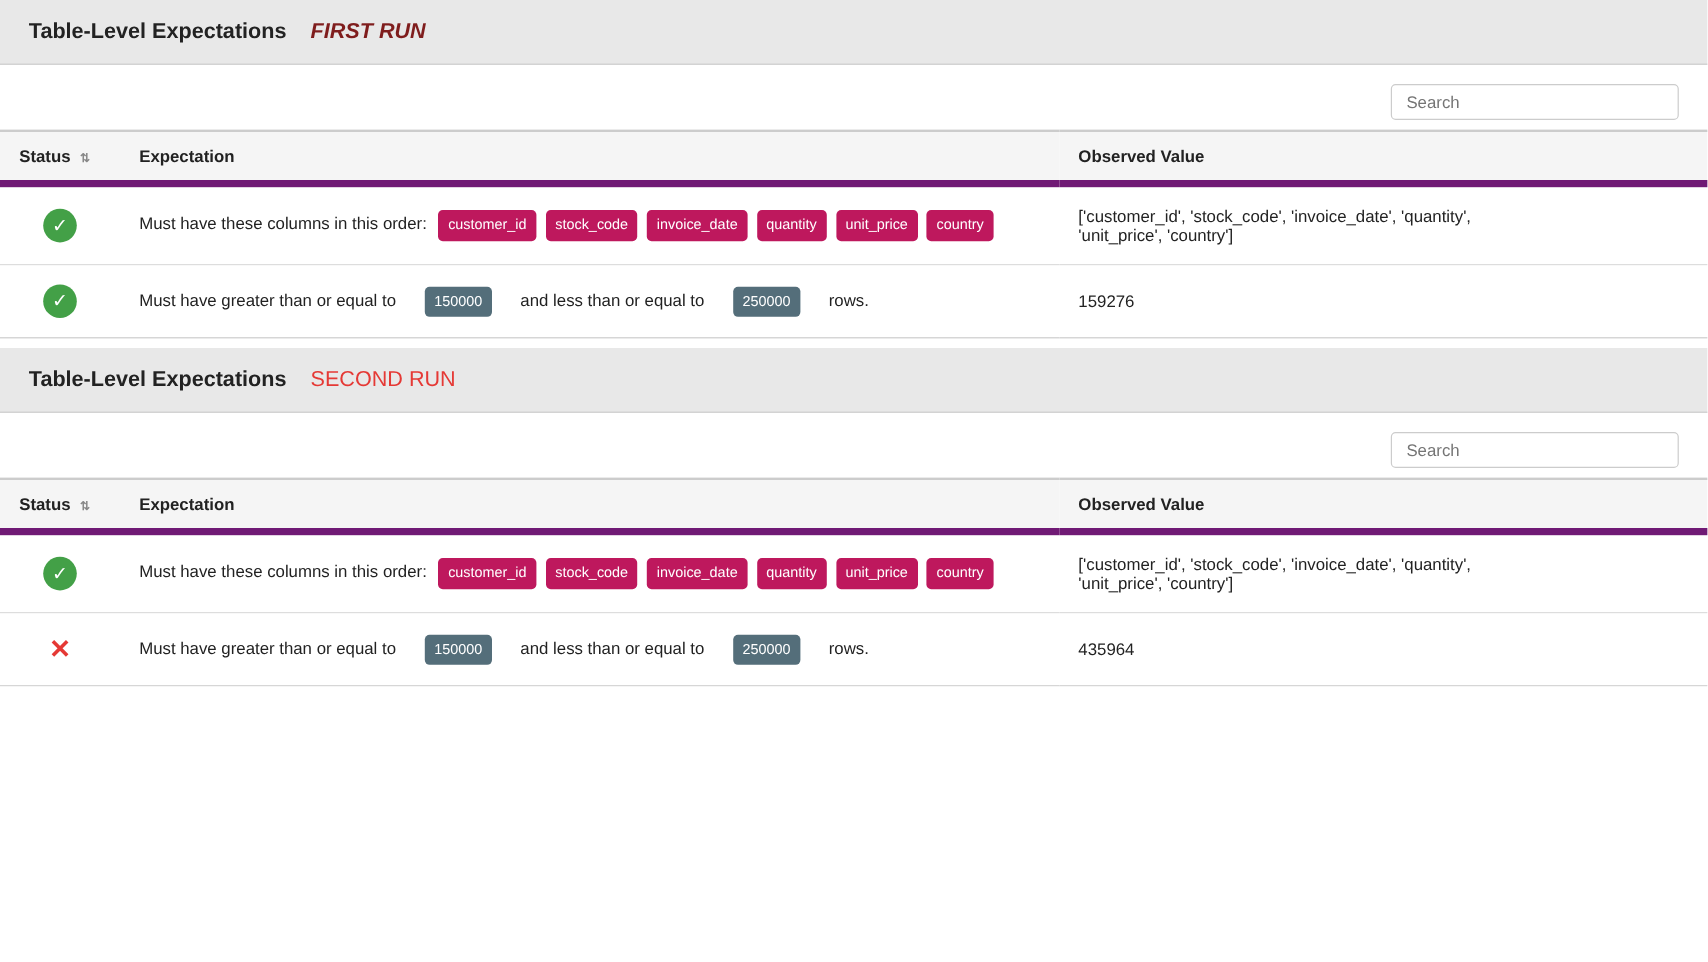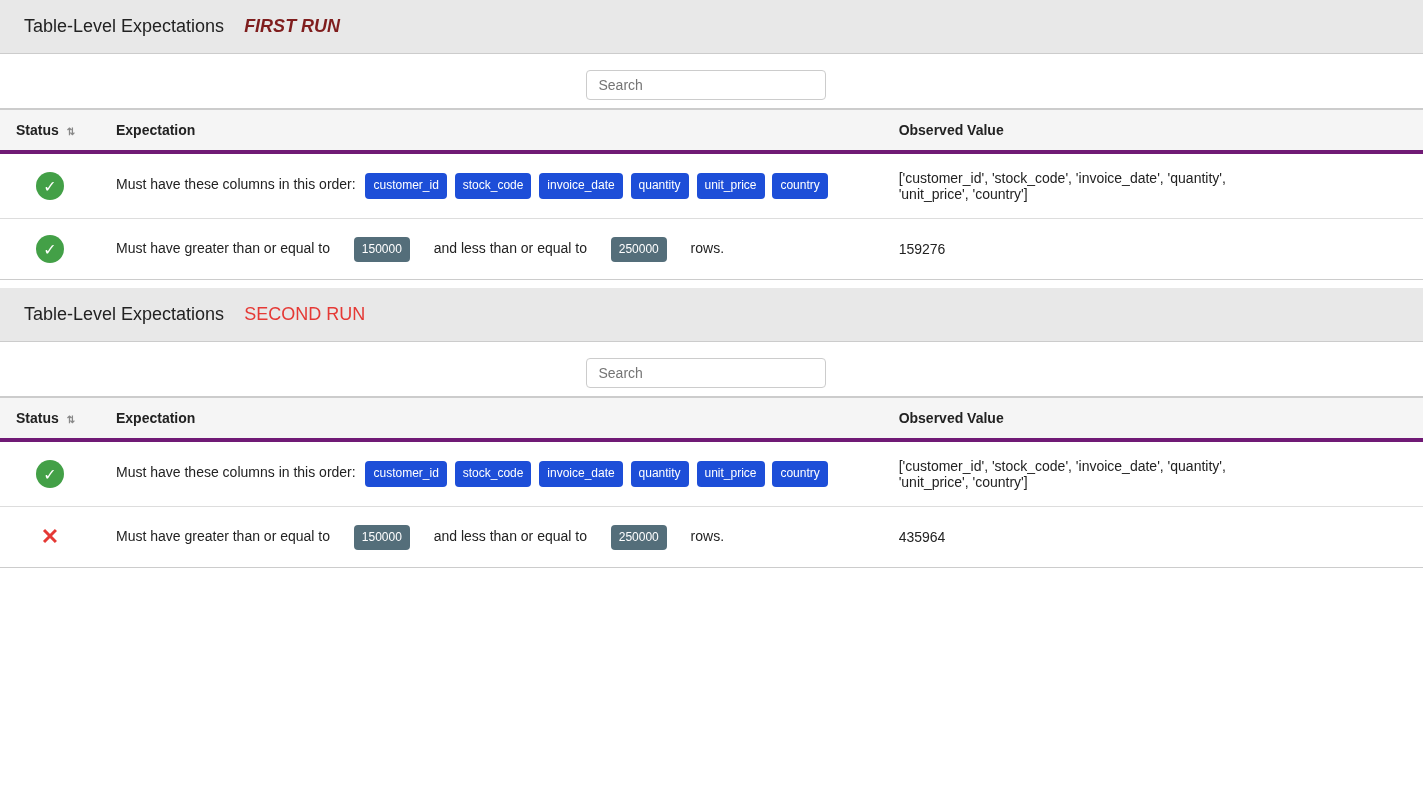--- a/index.html
+++ b/index.html
@@ -14,41 +14,41 @@
       background: #e8e8e8;
       padding: 16px 24px;
       display: flex;
       align-items: center;
       gap: 20px;
       border-bottom: 1px solid #ccc;
     }
 
     .section-title {
       font-size: 18px;
-      font-weight: normal;
+      font-weight: bold;
       color: #222;
     }
 
     .run-label-first {
       color: #7f1d1d;
       font-size: 18px;
       font-weight: bold;
       font-style: italic;
     }
 
     .run-label-second {
       color: #e53935;
       font-size: 18px;
       font-weight: normal;
     }
 
     .search-bar-row {
       display: flex;
-      justify-content: center;
-      padding: 16px 36px 8px 24px;
+      justify-content: flex-end;
+      padding: 16px 24px 8px 24px;
     }
 
     .search-input {
       border: 1px solid #ccc;
       border-radius: 4px;
       padding: 6px 12px;
       width: 240px;
       font-size: 14px;
       color: #999;
       outline: none;
@@ -56,21 +56,21 @@
 
     table {
       width: 100%;
       border-collapse: collapse;
       border-top: 2px solid #ccc;
       border-bottom: 1px solid #ccc;
     }
 
     thead tr {
       background: #f5f5f5;
-      border-bottom: 4px solid #701a75;
+      border-bottom: 6px solid #701a75;
       margin-left: 36px;
     }
 
     thead th {
       padding: 12px 16px;
       text-align: left;
       font-weight: bold;
       font-size: 14px;
     }
 
@@ -125,21 +125,21 @@
       justify-content: center;
       width: 28px;
       height: 28px;
       color: #e53935;
       font-size: 22px;
       font-weight: bold;
     }
 
     .tag {
       display: inline-block;
-      background: #1d4ed8;
+      background: #be185d;
       color: white;
       border-radius: 4px;
       padding: 2px 8px;
       font-size: 12px;
       margin: 2px 2px;
     }
 
     .num-tag {
       display: inline-block;
       background: #546e7a;

